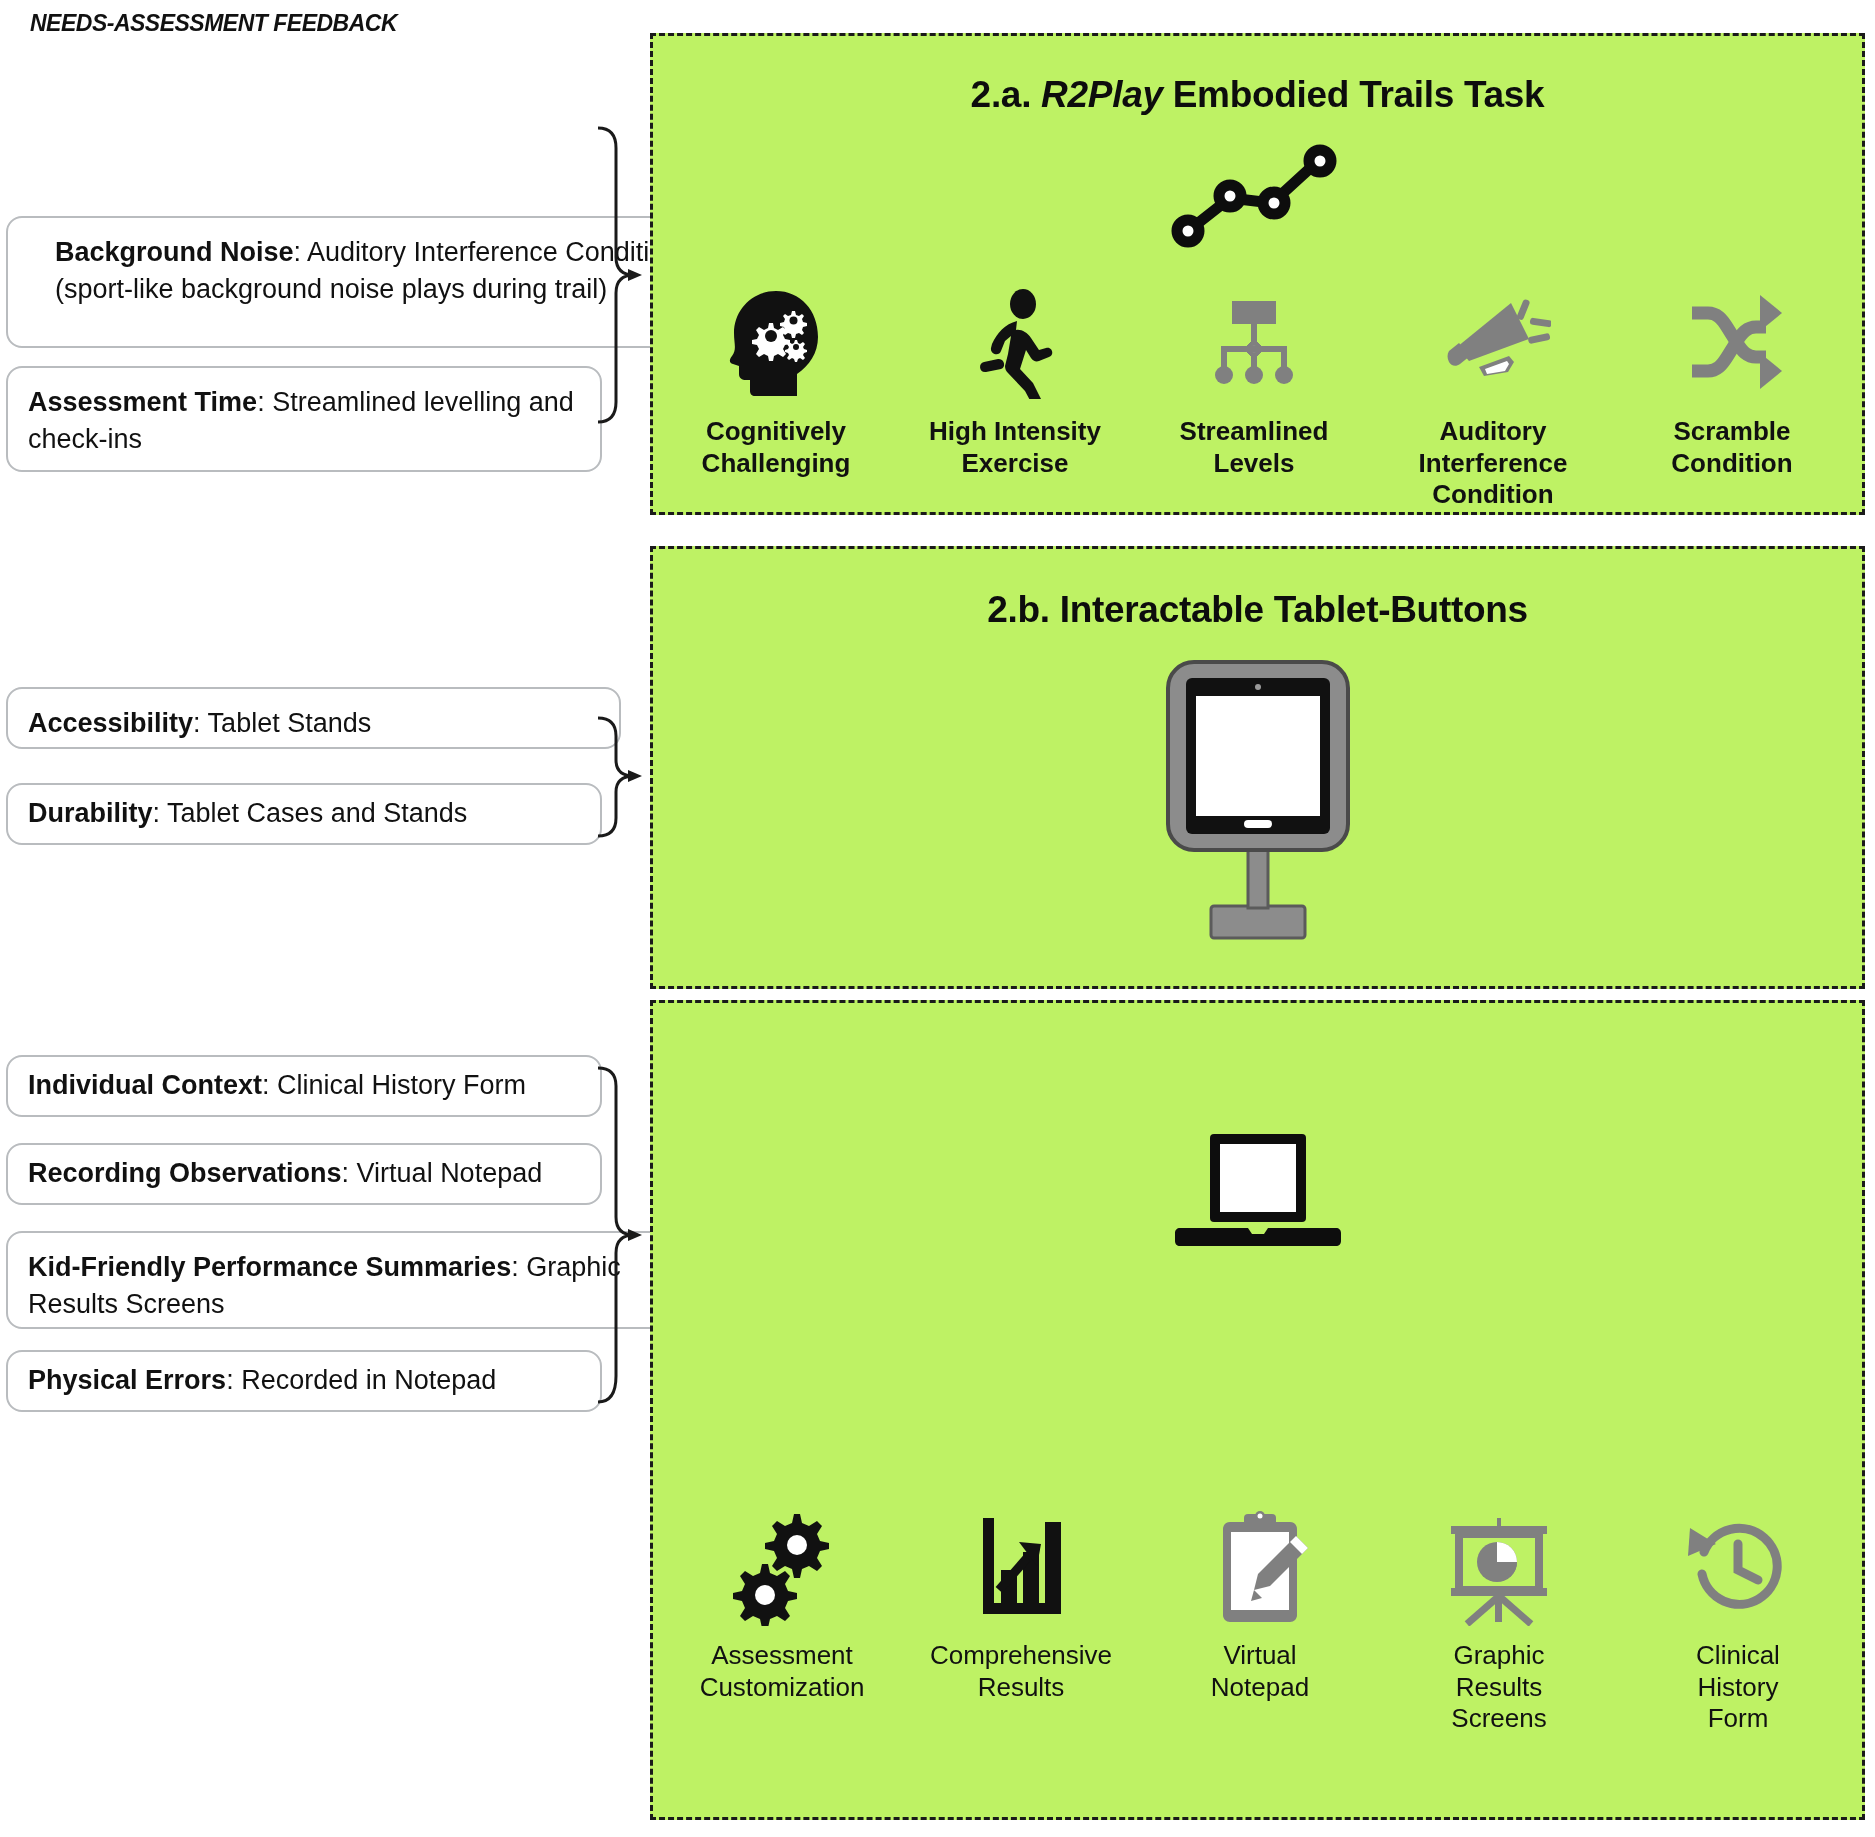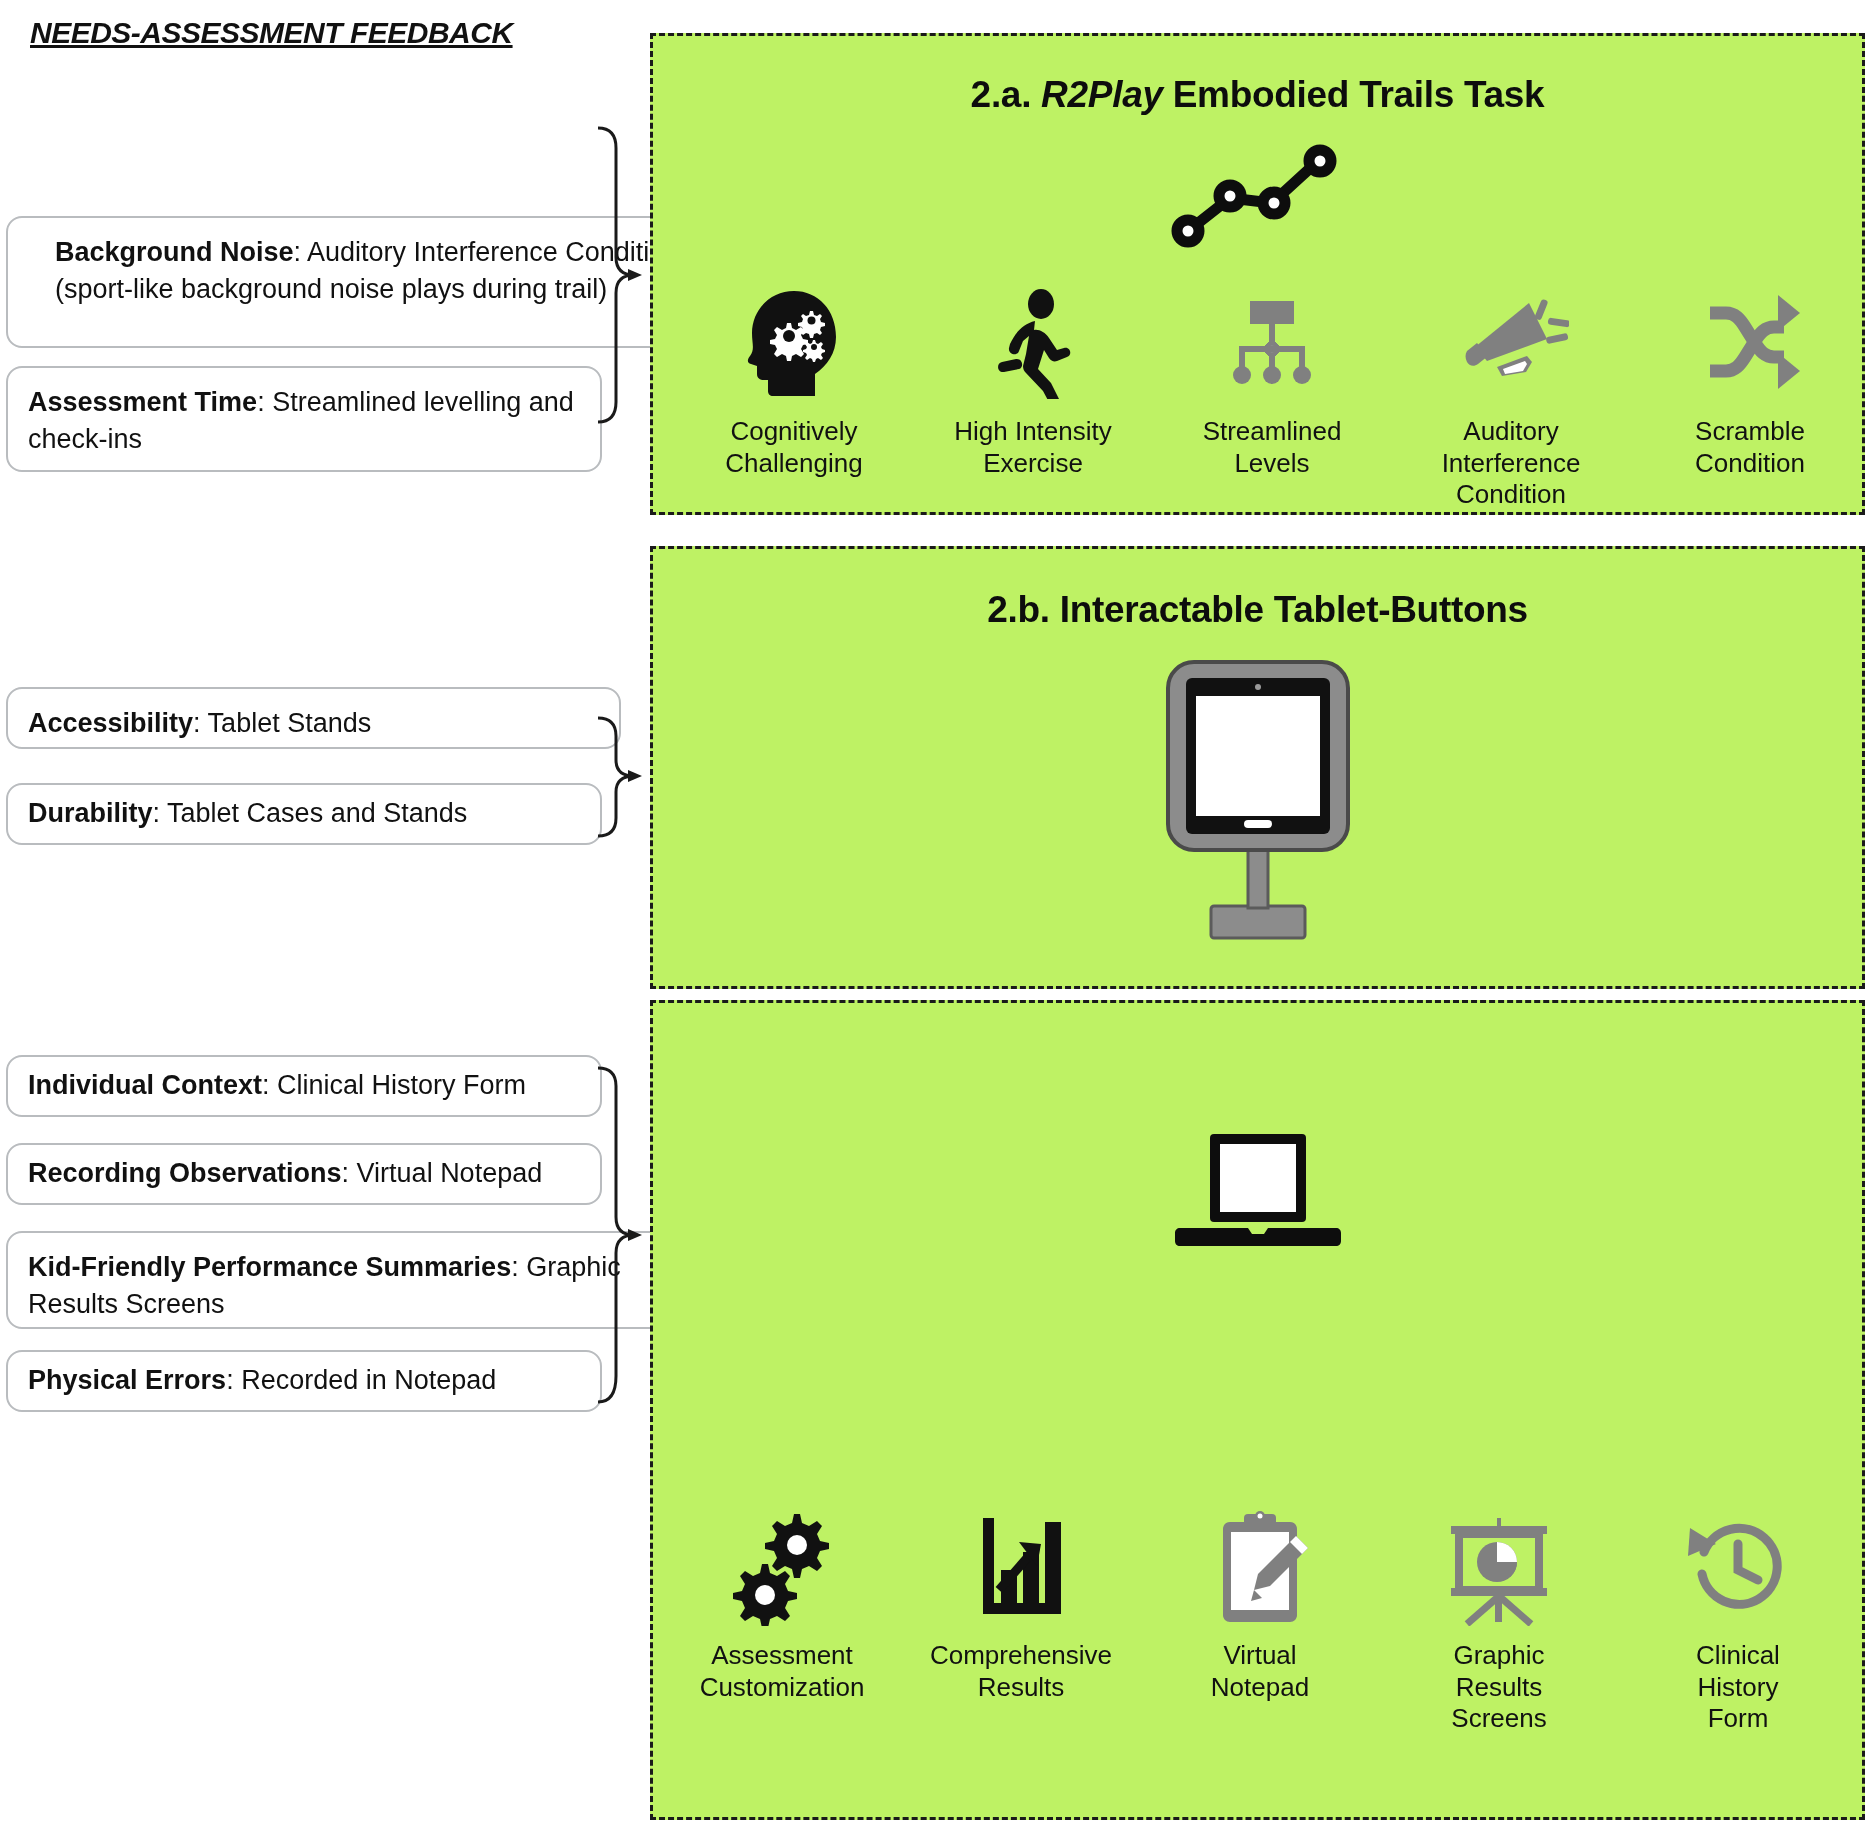--- a/index.html
+++ b/index.html
@@ -21,28 +21,27 @@
     position: absolute;
     left: 0;
     top: 0;
     width: 640px;
     height: 1837px;
   }
 
   .section-heading {
     position: absolute;
     left: 30px;
-    top: 16px;
-    font-size: 30px;
+    top: 10px;
+    font-size: 23px;
     font-weight: bold;
     font-style: italic;
     letter-spacing: -0.5px;
     color: #111;
     white-space: nowrap;
-    text-decoration: underline;
   }
 
   .fb-box {
     position: absolute;
     left: 6px;
     box-sizing: border-box;
     border: 2px solid #b9bcbf;
     border-radius: 16px;
     background: #ffffff;
     padding: 16px 18px 16px 20px;
@@ -191,21 +190,21 @@
       </g>
       <g fill="#ffffff" stroke="#0d0d0d" stroke-width="11">
         <circle cx="20" cy="90" r="11"></circle>
         <circle cx="62" cy="55" r="11"></circle>
         <circle cx="106" cy="62" r="11"></circle>
         <circle cx="152" cy="20" r="11"></circle>
       </g>
     </svg>
   </div>
 
-  <div class="icon-row" style="left:54px; top:248px; width:1130px;">
+  <div class="icon-row" style="left:36px; top:248px; width:1130px;font-weight:bold;">
 
     <div class="icon-cell">
       <div class="icon-art">
         <svg width="108" height="112" viewBox="0 0 108 112" aria-hidden="true">
           <path d="M54 4C30 4 12 23 12 46c0 11 3 16 -2 23 -3 4 -3 7 1 8l6 2 0 8c0 4 3 6 7 6l4 0 0 11c0 3 2 5 5 5l42 0 0-22c12-8 21-21 21-37C96 23 78 4 54 4z" fill="#111111"></path>
           <g fill="#ffffff">
             <path d="M47 36 l4 0 1 5 4 2 5-3 3 3 -3 5 2 4 5 1 0 4 -5 1 -2 4 3 5 -3 3 -5-3 -4 2 -1 5 -4 0 -1-5 -4-2 -5 3 -3-3 3-5 -2-4 -5-1 0-4 5-1 2-4 -3-5 3-3 5 3 4-2z"></path>
             <circle cx="49" cy="49" r="6" fill="#111111"></circle>
             <path d="M70 24 l3 0 1 4 3 1 3-2 2 2 -2 3 1 3 4 1 0 3 -4 1 -1 3 2 3 -2 2 -3-2 -3 1 -1 4 -3 0 -1-4 -3-1 -3 2 -2-2 2-3 -1-3 -4-1 0-3 4-1 1-3 -2-3 2-2 3 2 3-1z"></path>
             <circle cx="71.5" cy="33.5" r="4" fill="#111111"></circle>

